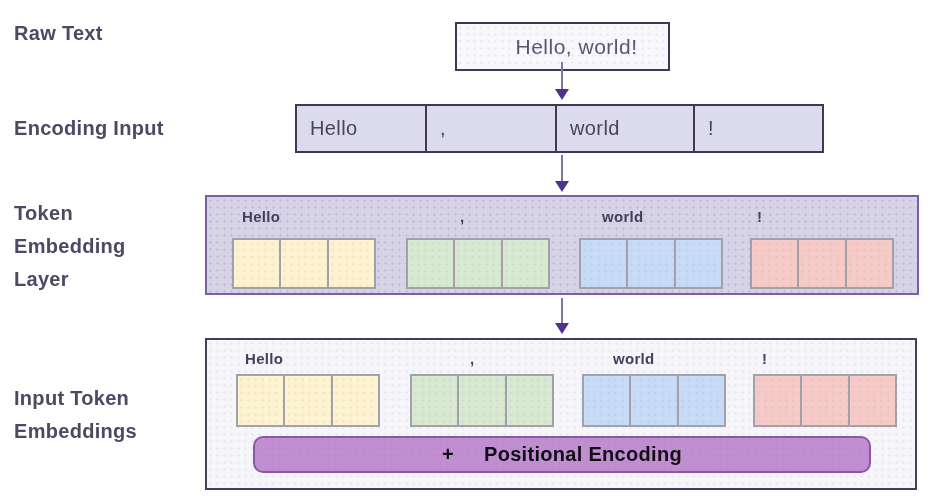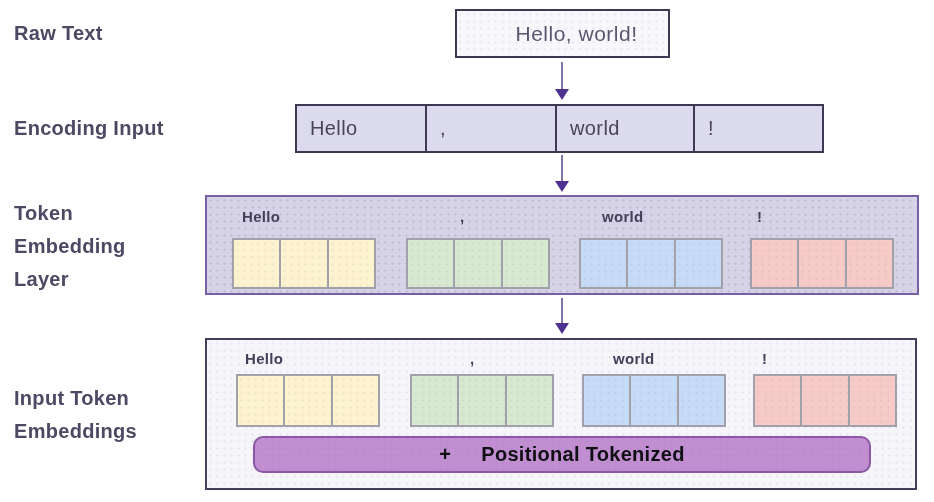--- a/index.html
+++ b/index.html
@@ -10,21 +10,21 @@
   
   .side-label {
     position:absolute; left:14px; color:#4e4863; font-weight:bold;
     font-size:20px; letter-spacing:0.3px; white-space:pre-line; line-height:33px;
   }
   
   .dots  { background-image:radial-gradient(rgba(128,118,162,0.22) 1px, transparent 1.3px); background-size:7px 7px; }
   .dots-light { background-image:radial-gradient(rgba(128,118,162,0.10) 1px, transparent 1.3px); background-size:7px 7px; }
   
   .raw-box {
-    position:absolute; left:455px; top:9px; width:215px; height:49px;
+    position:absolute; left:455px; top:22px; width:215px; height:49px;
     background-color:#f8f7fb; border:2px solid #3e3852; box-sizing:border-box;
     display:flex; align-items:center; justify-content:center;
     font-size:21px; color:#5c5670; letter-spacing:0.5px;padding-left:28px;
   }
   
   .arrow { position:absolute; width:14px; display:flex; flex-direction:column; align-items:center; }
   .arrow-stem { width:2px; flex:1; background:#8273ab; }
   .arrow-head { width:0; height:0; border-left:7px solid transparent; border-right:7px solid transparent; border-top:11px solid #4e3190; }
   
   .token-row {
@@ -160,16 +160,16 @@
     </div>
     <div class="cell-group" style="left:546px;top:34px;height:53px;">
       <div class="ecell c-pink dots-light"></div>
       <div class="ecell c-pink dots-light"></div>
       <div class="ecell c-pink dots-light"></div>
     </div>
   </div>
 
   <div class="pe-bar dots-light">
     <span class="pe-plus">+</span>
-    <span class="pe-label">Positional Tokenized</span>
+    <span class="pe-label">Positional Encoding</span>
   </div>
 
 </div>
 
 </body></html>

